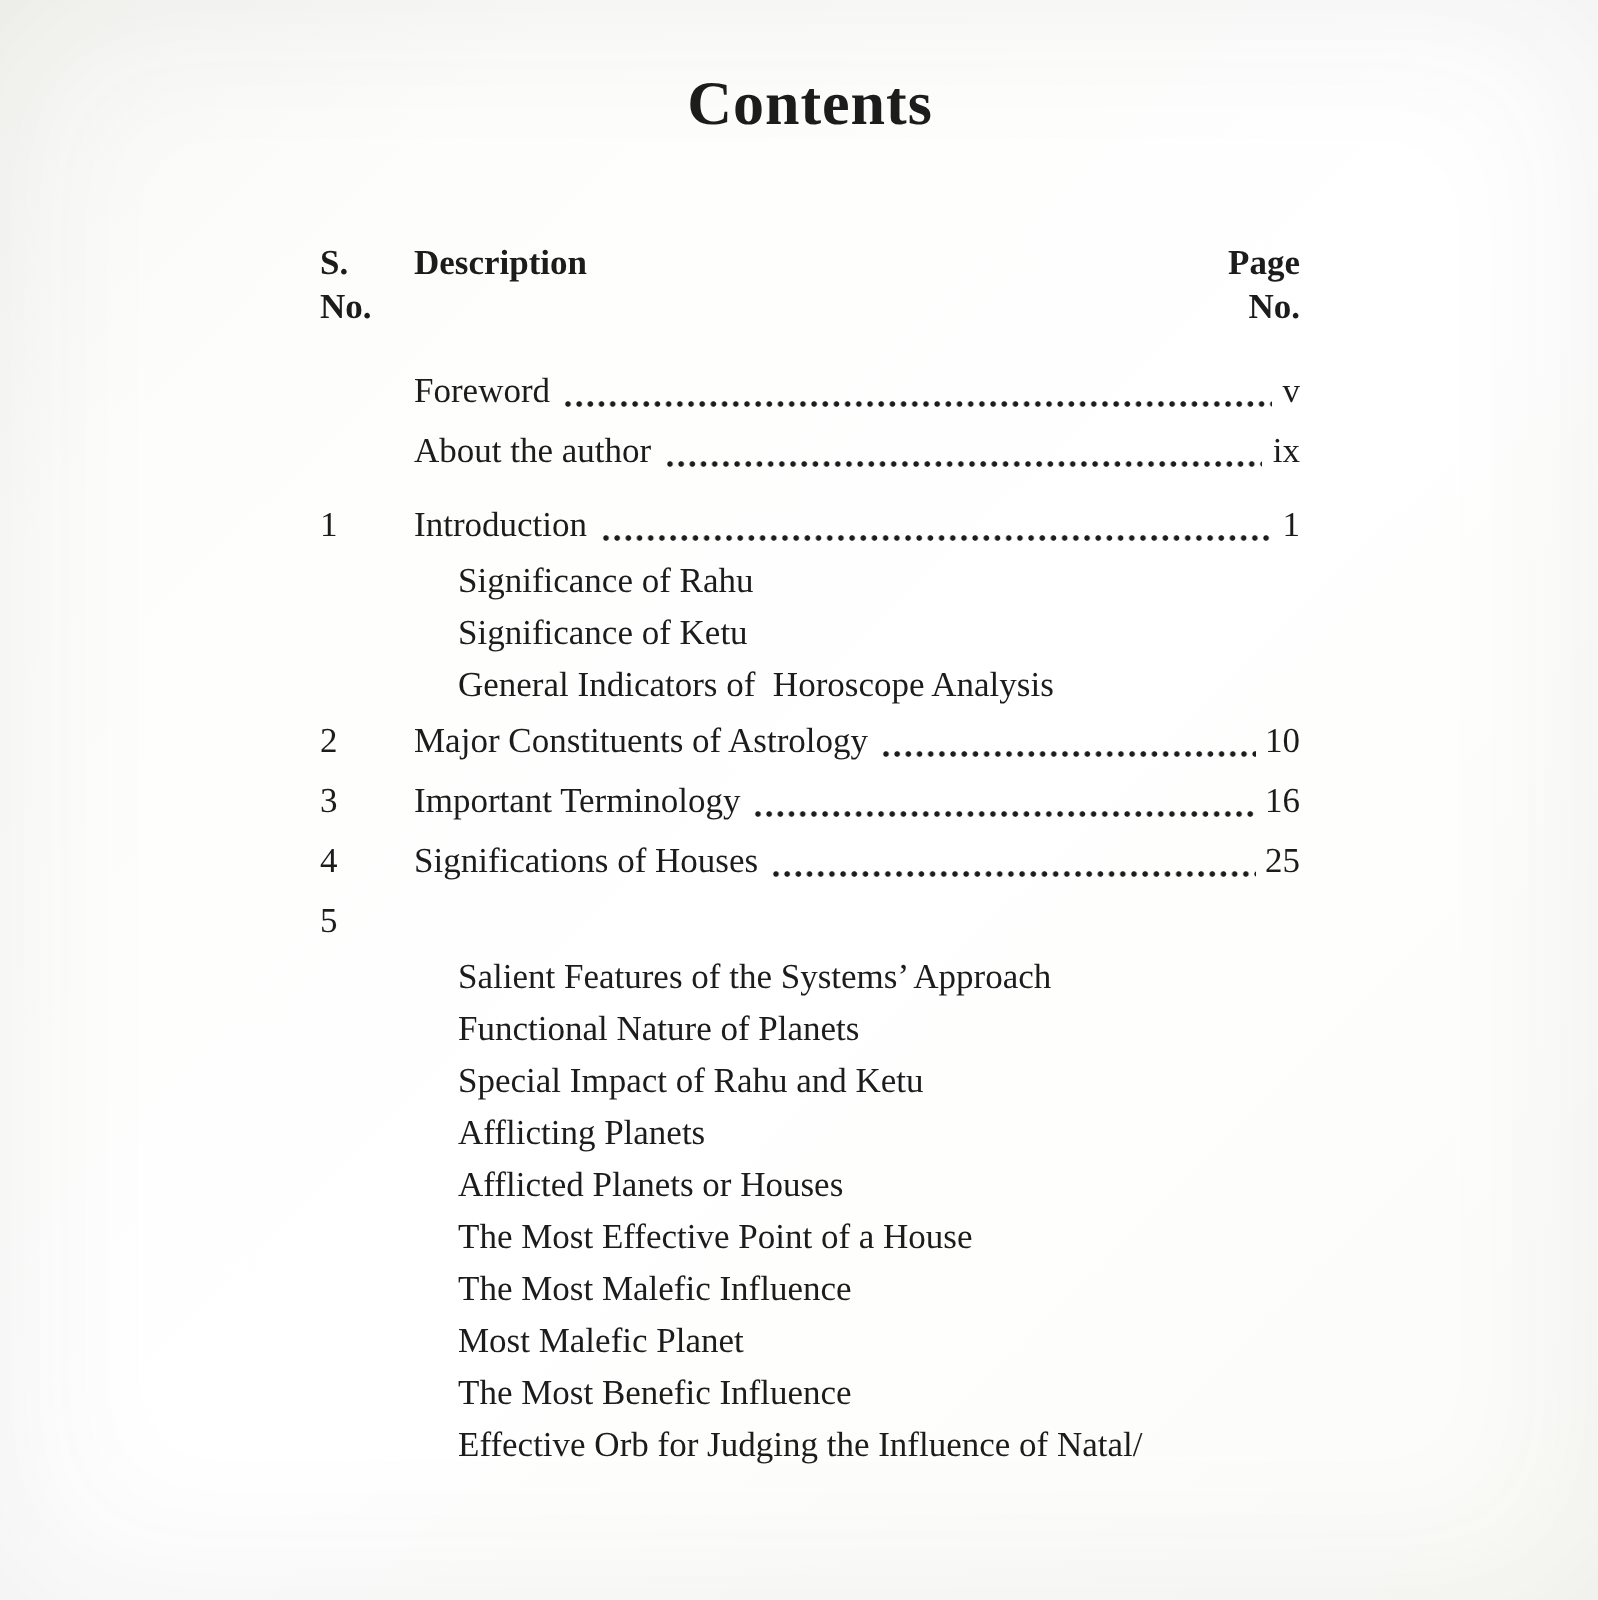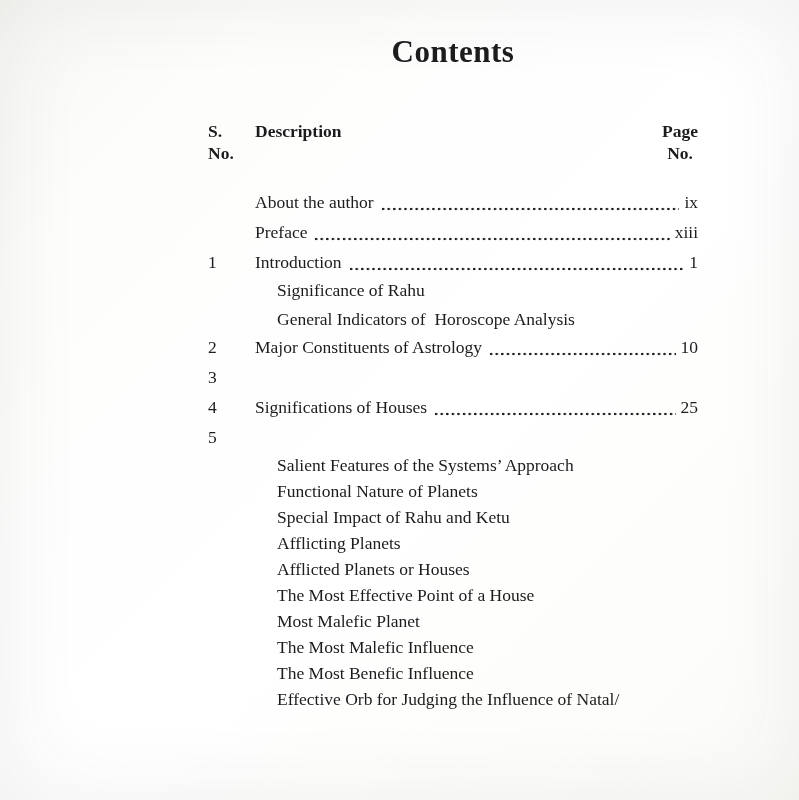--- a/index.html
+++ b/index.html
@@ -17,39 +17,38 @@
   .scan-page {
     position: relative;
     width: 799px; height: 800px;
     background: linear-gradient(135deg, #f7f7f4 0%, #fdfdfc 18%, #ffffff 55%, #fbfbf8 100%);
     box-shadow: inset 0 0 90px rgba(60,60,55,0.07);
   }
   .content {
     position: absolute;
     left: 160px; top: 34px;
     width: 490px;
-    margin-left: 48px;
   }
   .page-title {
     text-align: center;
     font-size: 31px;
     font-weight: bold;
     letter-spacing: 0.5px;
     margin-bottom: 50px;
   }
   .toc-header {
     display: flex;
     font-weight: bold;
     font-size: 17.5px;
     line-height: 22px;
     margin-bottom: 16px;
   }
   .col-no   { width: 47px; }
   .col-desc { flex: 1; font-family: Liberation Serif, serif; }
-  .col-page { text-align: center; }
+  .col-page { text-align: right; }
   .hdr-stack span { display: block; }
   .toc-row {
     display: flex;
     font-size: 17.5px;
     line-height: 23px;
     padding: 3.5px 0;
   }
   .toc-row.sub { padding: 1.5px 0; }
   .cell-no { width: 47px; flex: none; }
   .cell-main {
@@ -88,38 +87,38 @@
       <div class="col-desc">Description</div>
       <div class="col-page hdr-stack">
         <span>Page</span>
         <span>No.</span>
       </div>
     </div>
 
     <div id="toc-rows">
   <div class="toc-row">
     <div class="cell-no"></div>
+    <div class="cell-main">
+      <span class="entry-title">Foreword</span>
+      <span class="leader"></span>
+      <span class="entry-page">v</span>
+    </div>
   </div>
 
   <div class="toc-row">
     <div class="cell-no"></div>
     <div class="cell-main">
       <span class="entry-title">About the author</span>
       <span class="leader"></span>
       <span class="entry-page">ix</span>
     </div>
   </div>
 
   <div class="toc-row">
     <div class="cell-no"></div>
-    <div class="cell-main">
-      <span class="entry-title">Preface</span>
-      <span class="leader"></span>
-      <span class="entry-page">xiii</span>
-    </div>
   </div>
 
   <div class="toc-row">
     <div class="cell-no">1</div>
     <div class="cell-main">
       <span class="entry-title">Introduction</span>
       <span class="leader"></span>
       <span class="entry-page">1</span>
     </div>
   </div>
@@ -127,20 +126,24 @@
   <div class="toc-row sub no-page">
     <div class="cell-no"></div>
     <div class="cell-main">
       <span class="entry-title">Significance of Rahu</span>
 
     </div>
   </div>
 
   <div class="toc-row sub no-page">
     <div class="cell-no"></div>
+    <div class="cell-main">
+      <span class="entry-title">Significance of Ketu</span>
+
+    </div>
   </div>
 
   <div class="toc-row sub no-page">
     <div class="cell-no"></div>
     <div class="cell-main">
       <span class="entry-title">General Indicators of&nbsp; Horoscope Analysis</span>
 
     </div>
   </div>
 
@@ -148,20 +151,25 @@
     <div class="cell-no">2</div>
     <div class="cell-main">
       <span class="entry-title">Major Constituents of Astrology</span>
       <span class="leader"></span>
       <span class="entry-page">10</span>
     </div>
   </div>
 
   <div class="toc-row">
     <div class="cell-no">3</div>
+    <div class="cell-main">
+      <span class="entry-title">Important Terminology</span>
+      <span class="leader"></span>
+      <span class="entry-page">16</span>
+    </div>
   </div>
 
   <div class="toc-row">
     <div class="cell-no">4</div>
     <div class="cell-main">
       <span class="entry-title">Significations of Houses</span>
       <span class="leader"></span>
       <span class="entry-page">25</span>
     </div>
   </div>
@@ -214,36 +222,36 @@
     <div class="cell-no"></div>
     <div class="cell-main">
       <span class="entry-title">The Most Effective Point of a House</span>
 
     </div>
   </div>
 
   <div class="toc-row sub no-page">
     <div class="cell-no"></div>
     <div class="cell-main">
+      <span class="entry-title">The Most Malefic Influence</span>
+
+    </div>
+  </div>
+
+  <div class="toc-row sub no-page">
+    <div class="cell-no"></div>
+    <div class="cell-main">
       <span class="entry-title">Most Malefic Planet</span>
 
     </div>
   </div>
 
   <div class="toc-row sub no-page">
     <div class="cell-no"></div>
     <div class="cell-main">
-      <span class="entry-title">The Most Malefic Influence</span>
-
-    </div>
-  </div>
-
-  <div class="toc-row sub no-page">
-    <div class="cell-no"></div>
-    <div class="cell-main">
       <span class="entry-title">The Most Benefic Influence</span>
 
     </div>
   </div>
 
   <div class="toc-row sub no-page">
     <div class="cell-no"></div>
     <div class="cell-main">
       <span class="entry-title">Effective Orb for Judging the Influence of Natal/</span>
 

